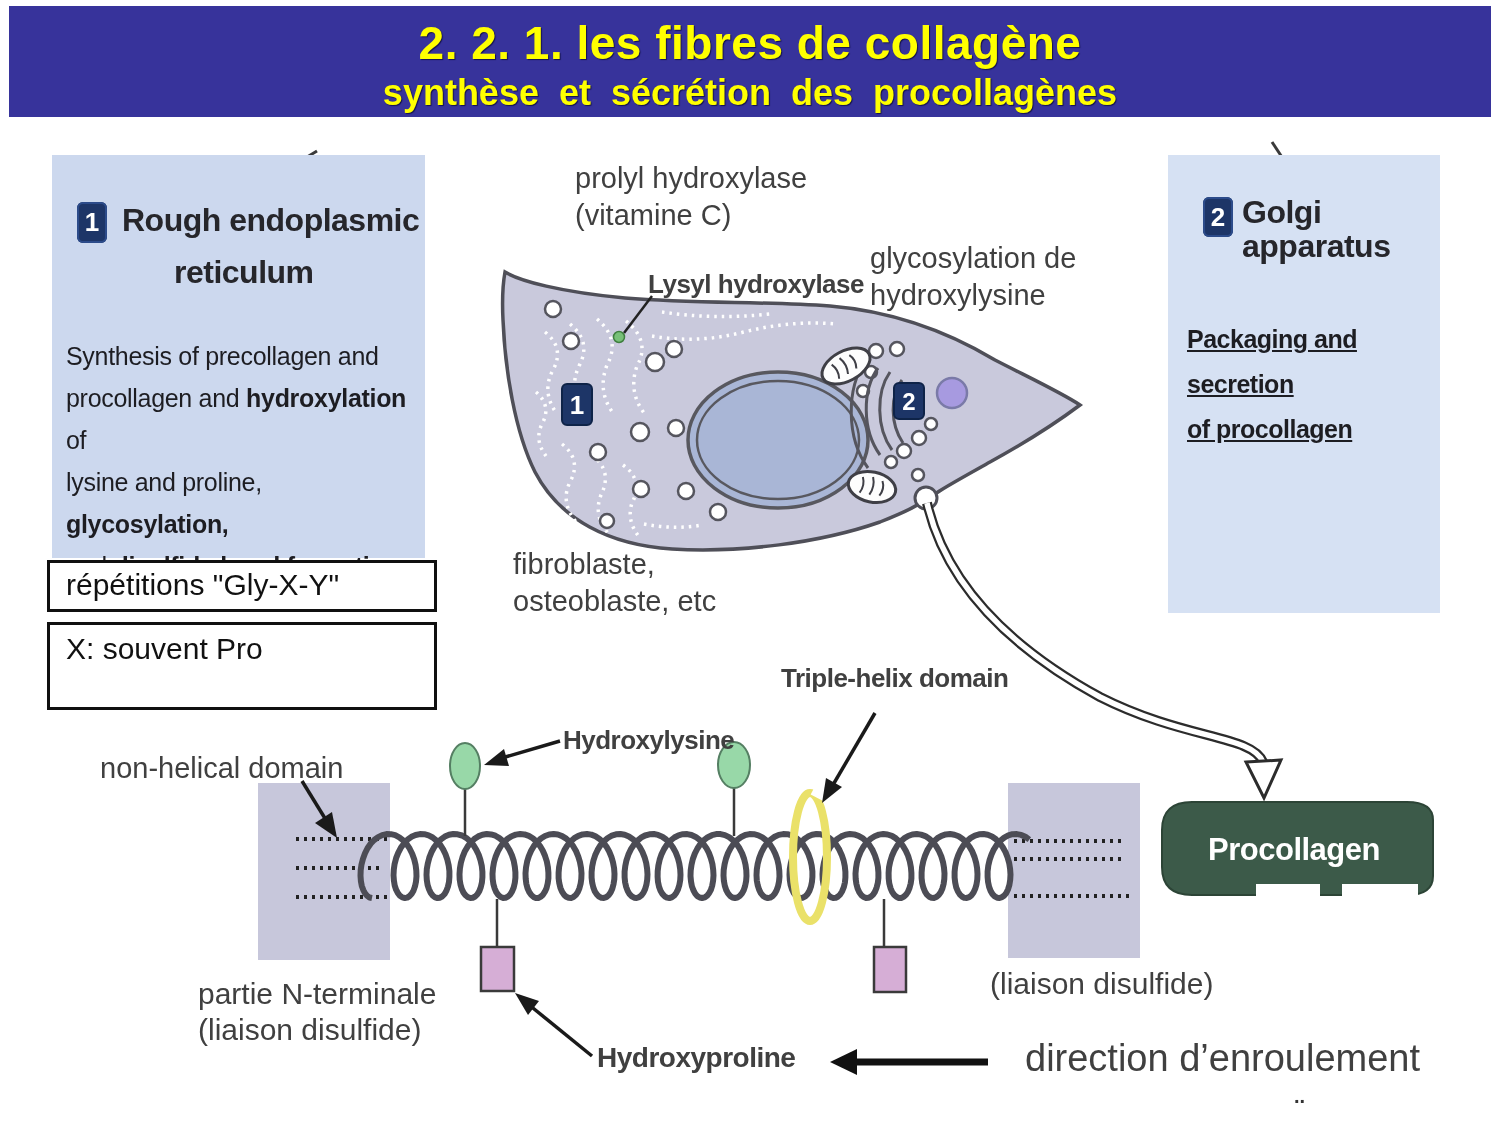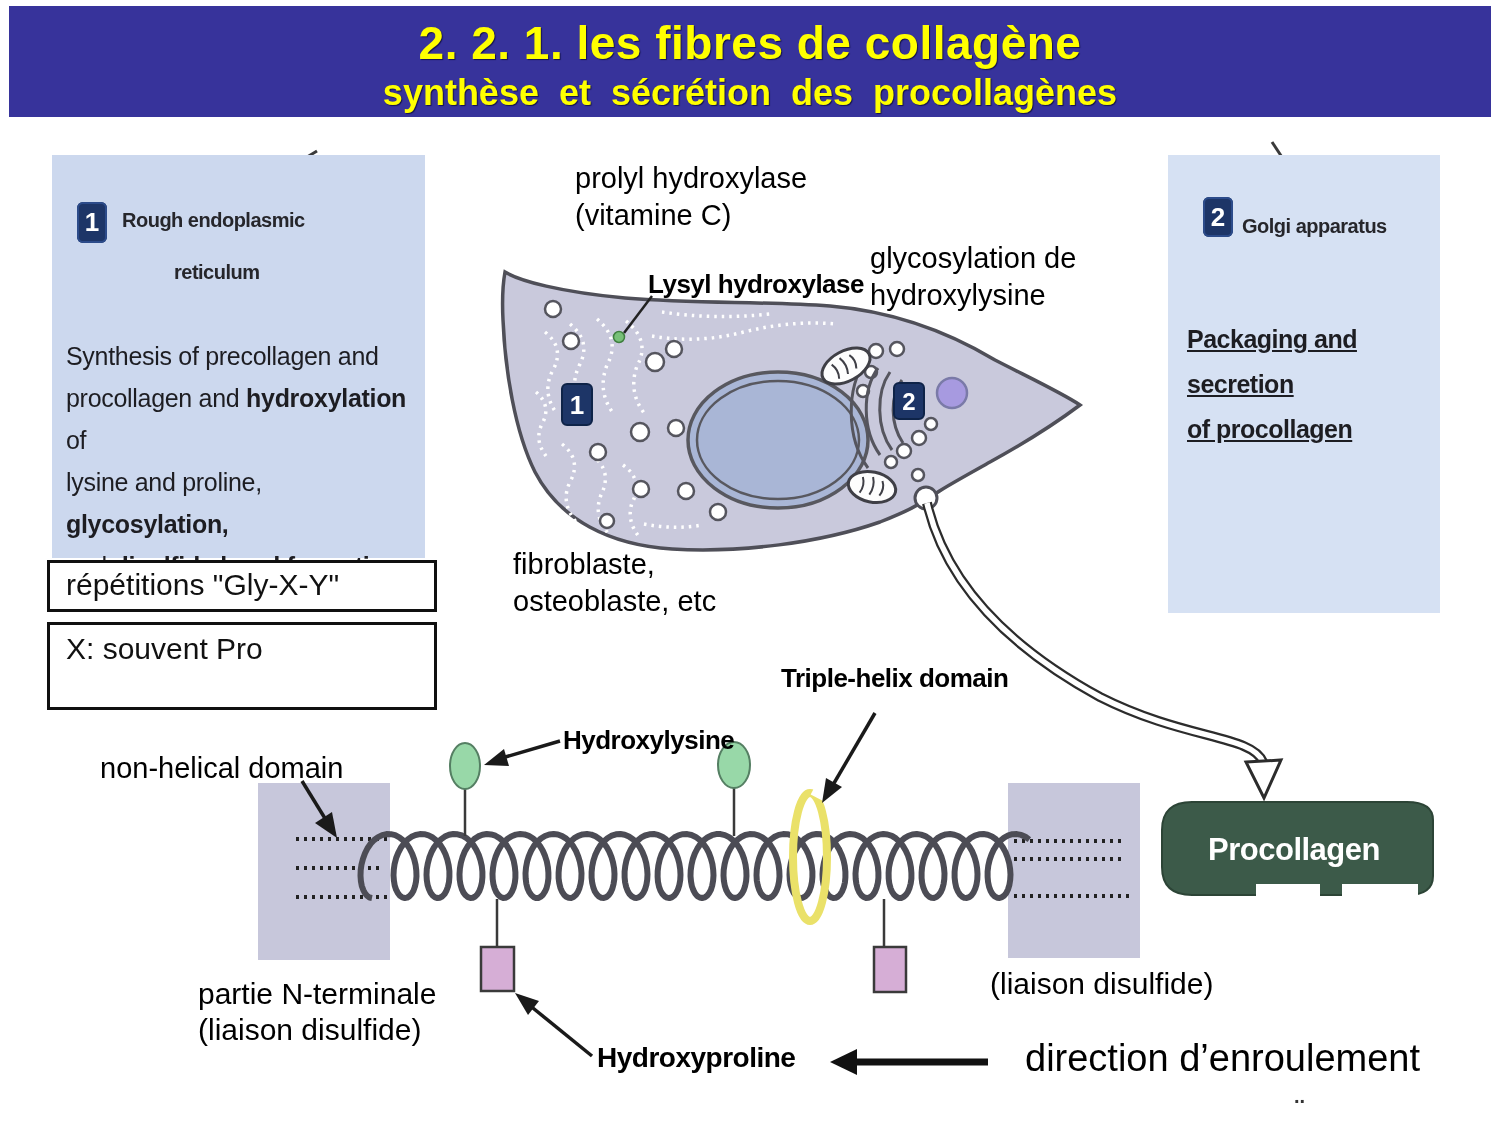--- a/index.html
+++ b/index.html
@@ -12,32 +12,32 @@
               text-shadow:1px 1px 1px #15124d;}
   #header .t2{margin-top:2px;font-size:36px;font-weight:bold;color:#ffff00;word-spacing:10px;
               text-shadow:1px 1px 1px #15124d;}
   
   .panel{position:absolute;background:#cfdbf0;}
   #left-panel{left:52px;top:155px;width:373px;height:403px;background:#ccd8ee;}
   #golgi-panel{left:1168px;top:155px;width:272px;height:458px;background:#d6e1f3;}
   .badge{position:absolute;background:#1d3567;color:#fff;font-weight:bold;border-radius:6px;
          display:flex;align-items:center;justify-content:center;box-shadow:inset 0 0 0 2px #2c4b8a;}
   .scan{font-weight:bold;color:#26262b;letter-spacing:-0.5px;}
-  .panel-title{position:absolute;font-size:20px;line-height:34px;}
+  .panel-title{position:absolute;font-size:32px;line-height:34px;}
   .panel-body{position:absolute;font-size:25px;line-height:42px;letter-spacing:-0.3px;color:#1d1d22;}
   #golgi-panel .panel-body{line-height:45px;font-weight:bold;letter-spacing:-0.5px;}
   
   .wbox{position:absolute;background:#ffffff;border:3px solid #101010;}
   #rep-box{left:47px;top:560px;width:384px;height:46px;}
   #rep-box div{margin:5px 0 0 16px;font-size:30px;}
   #xy-box{left:47px;top:622px;width:384px;height:82px;}
   #xy-box div{margin-left:16px;font-size:30px;line-height:37px;}
   #xy-box div:first-child{margin-top:5px;}
   
-  .lbl{position:absolute;font-size:29px;line-height:37px;color:#000000;}
+  .lbl{position:absolute;font-size:29px;line-height:37px;color:#404040;}
   .lbl.scan{font-size:26px;line-height:32px;}
   svg.layer{position:absolute;left:0;top:0;}
   .dir{font-size:38px;}
 </style>
 </head>
 <body>
 
 <div id="slide">
 
   <div id="header">
@@ -198,21 +198,21 @@
     <div class="panel-body scan" style="left:14px;top:180px;width:356px;font-weight:normal;">
       <div>Synthesis of precollagen and</div>
       <div>procollagen and <b>hydroxylation</b> of</div>
       <div>lysine and proline, <b>glycosylation,</b></div>
       <div>and <b>disulfide bond formation</b></div>
     </div>
   </div>
 
   <div id="golgi-panel" class="panel">
     <div class="badge" style="left:35px;top:42px;width:30px;height:40px;font-size:26px;">2</div>
-    <div class="panel-title scan" style="left:74px;top:54px;text-align:center;">Golgi apparatus</div>
+    <div class="panel-title scan" style="left:74px;top:40px;">Golgi apparatus</div>
     <div class="panel-body" style="left:19px;top:162px;width:245px;text-decoration:underline;">
       <div>Packaging and secretion</div>
       <div>of procollagen</div>
     </div>
   </div>
 
   <div id="rep-box" class="wbox">
     <div>répétitions "Gly-X-Y"</div>
   </div>
   <div id="xy-box" class="wbox">

